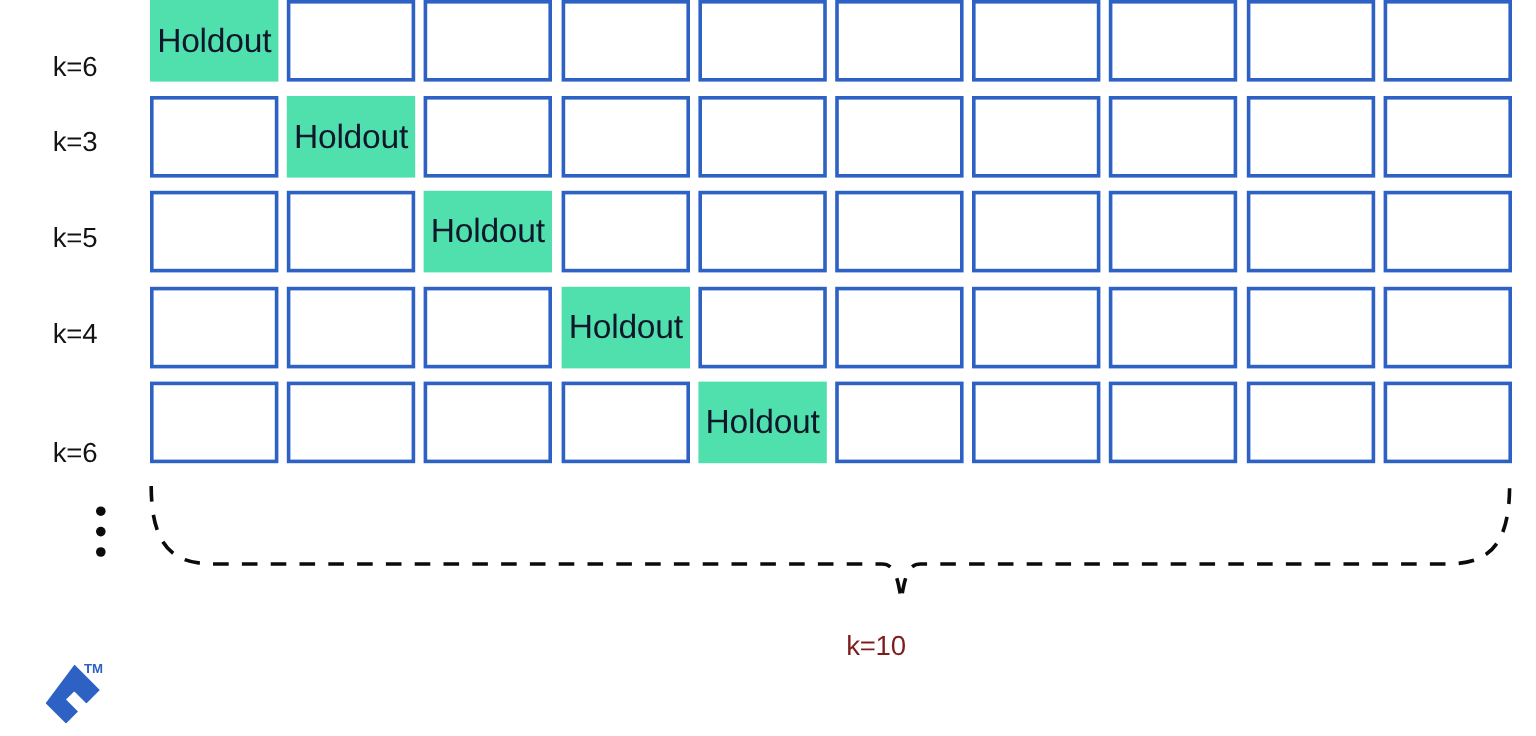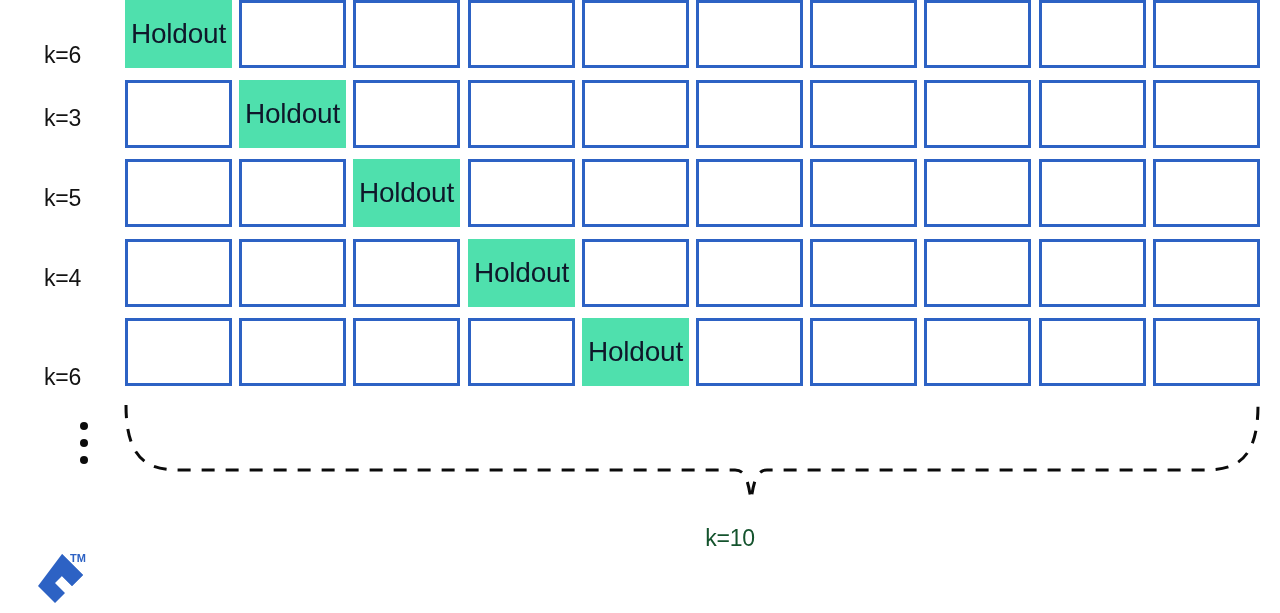--- a/index.html
+++ b/index.html
@@ -91,21 +91,21 @@
   }
 
   
   .brace-label {
     position: absolute;
     top: 525px;
     left: 0;
     width: 1240px;
     text-align: center;
     font-size: 23px;
-    color: #14532d;
+    color: #7f1d1d;
     font-family: "Liberation Sans", sans-serif;
     letter-spacing: -0.2px;
   }
   .brace-label span { position: relative; left: 110px; }
 
   
   .logo-wrap {
     position: absolute;
     left: 38px;
     top: 551px;

